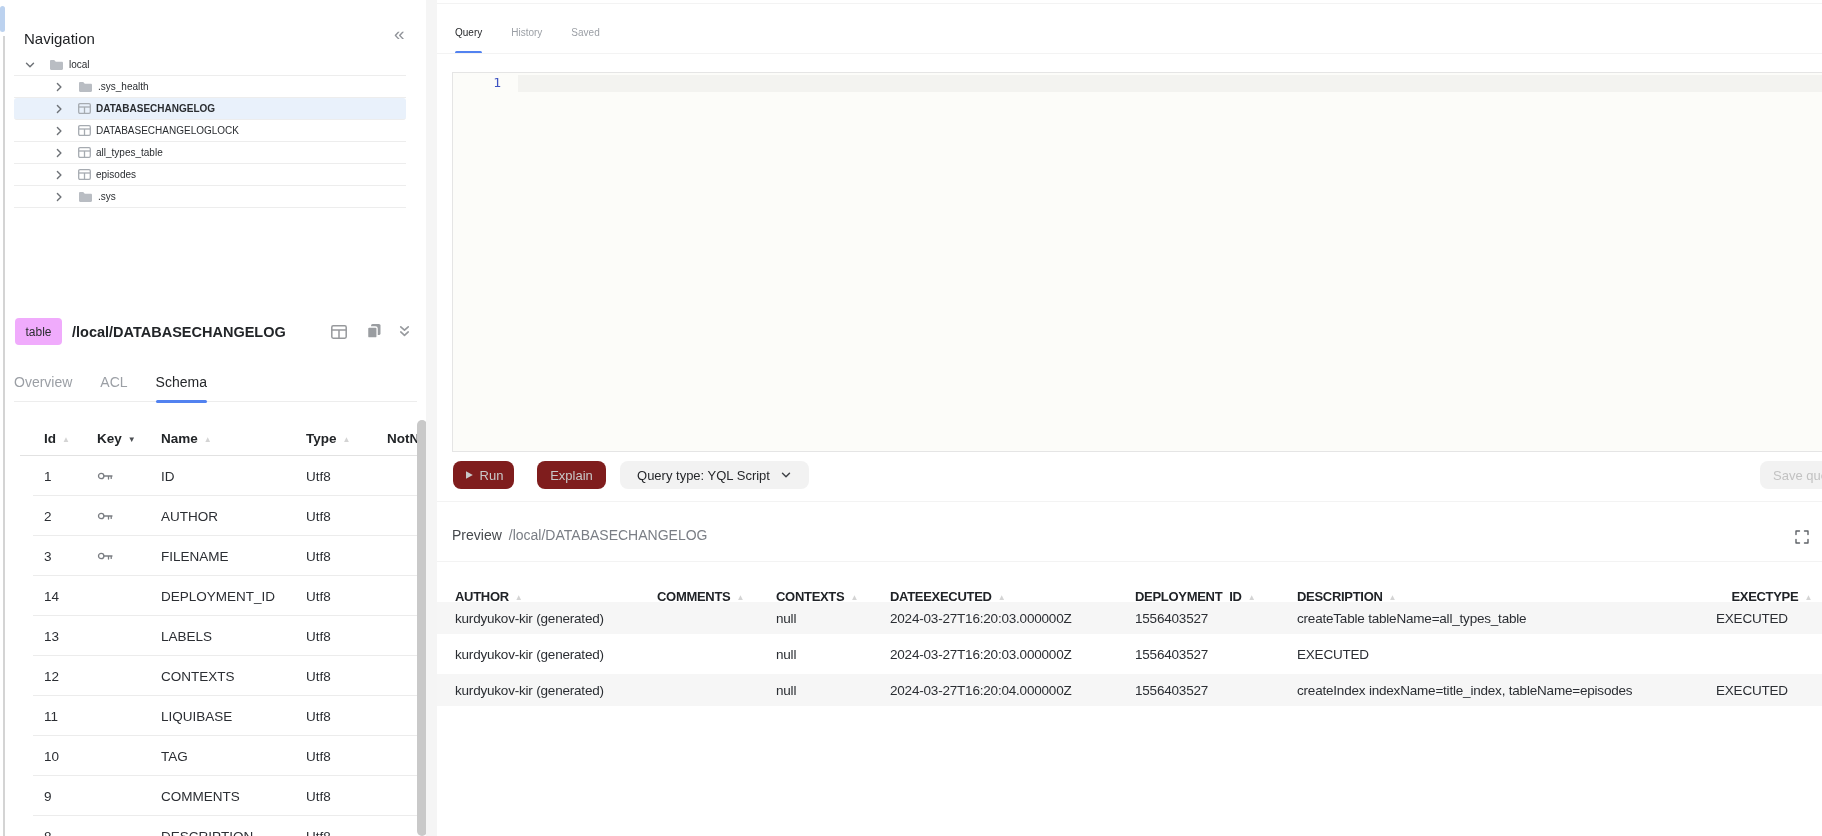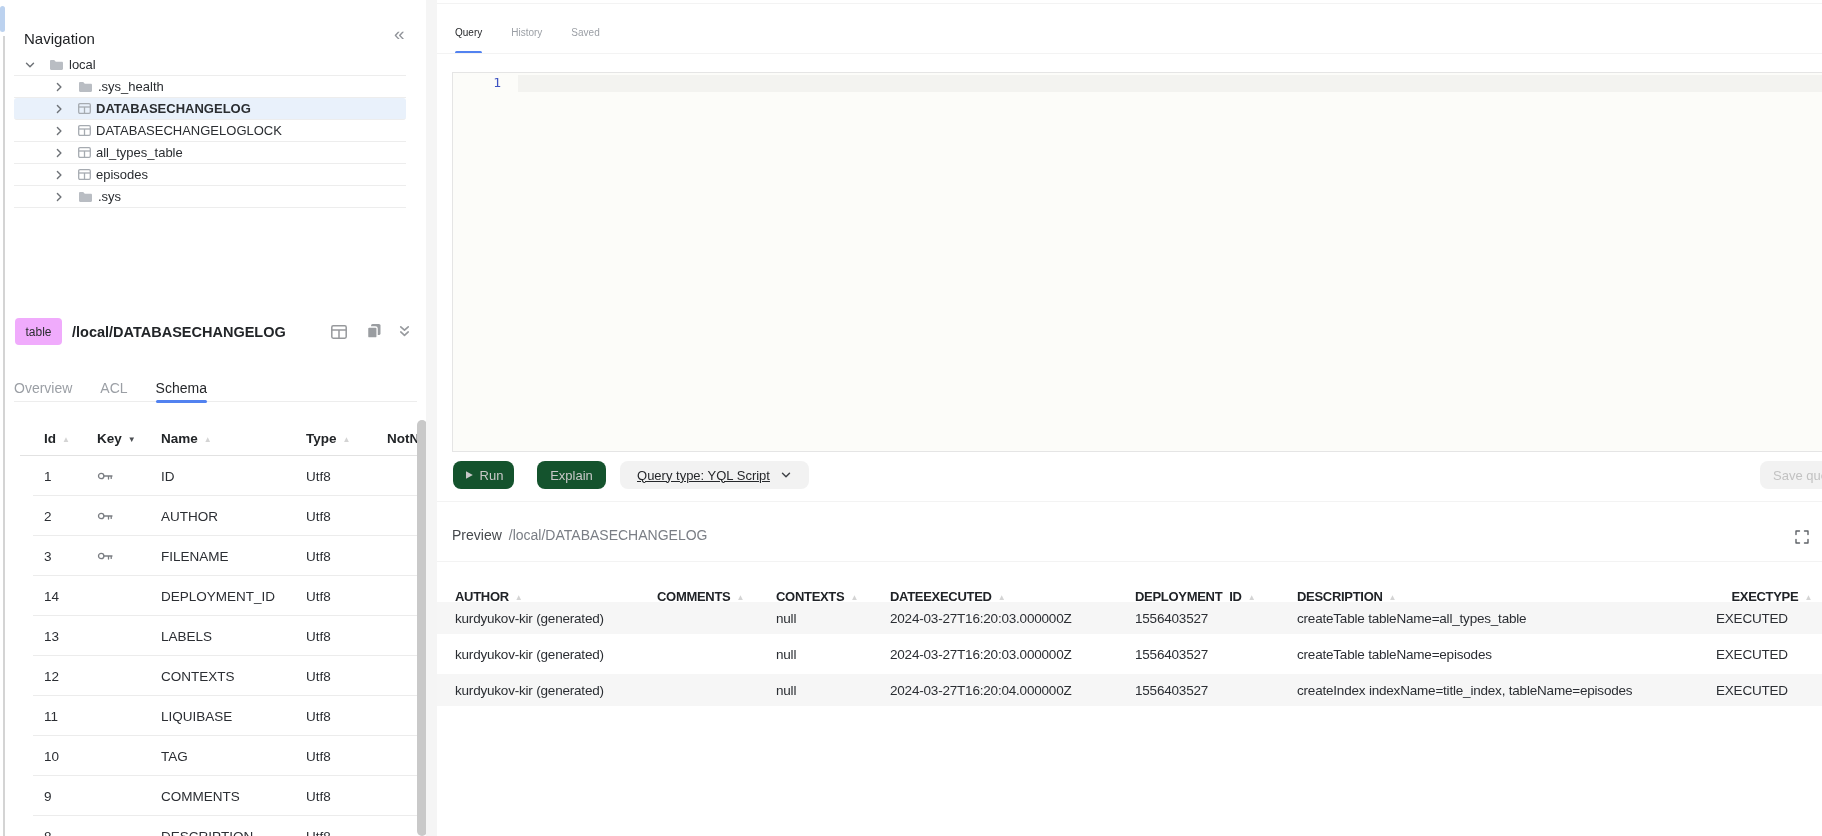--- a/index.html
+++ b/index.html
@@ -18,34 +18,34 @@
   
   #nav-title{left:24px;top:30px;font-size:15px;font-weight:500;color:#212326;}
   #nav-collapse{left:394px;top:24px;font-size:19px;color:#909399;cursor:pointer;line-height:1;}
   #nav-tree{left:14px;top:54px;width:392px;}
   .tree-row{position:relative;height:21px;display:flex;align-items:center;border-bottom:1px solid #ededed;cursor:pointer;}
   .tree-row.selected{background:#e9f1fb;border-radius:3px;}
   .tree-row .chev{display:inline-flex;width:12px;justify-content:center;}
   .tree-row.lv0 .chev{margin-left:10px;}
   .tree-row.lv1 .chev{margin-left:39px;}
   .tree-row .ticon{display:inline-flex;margin-left:13px;}
-  .tree-row .tlabel{margin-left:5px;font-size:13px;color:#2a2d31;white-space:nowrap;}
+  .tree-row .tlabel{margin-left:5px;font-size:10px;color:#2a2d31;white-space:nowrap;}
   .tree-row.selected .tlabel{font-weight:700;text-align:center;}
 
   
   #type-badge{left:15px;top:318px;width:47px;height:27px;background:#f0abfc;border-radius:4px;
     font-size:12px;color:#2b2d30;display:flex;align-items:center;justify-content:center;}
   #obj-path{left:72px;top:324px;font-size:14.5px;font-weight:700;color:#222528;}
   #obj-icon-grid{left:331px;top:325px;cursor:pointer;}
   #obj-icon-copy{left:366px;top:323px;cursor:pointer;}
   #obj-icon-expand{left:397px;top:324px;cursor:pointer;}
 
   
   #obj-tabs{left:14px;top:374px;width:403px;height:27px;display:flex;gap:28px;border-bottom:1px solid #ededed;}
-  .tab{position:relative;font-size:14px;color:#9b9fa5;cursor:pointer;display:flex;align-items:center;}
+  .tab{position:relative;font-size:14px;color:#9b9fa5;cursor:pointer;display:flex;align-items:flex-start;}
   .tab.active{color:#26282b;}
   .tab.active::after{content:"";position:absolute;left:0;right:0;bottom:-2px;height:3px;border-radius:2px;background:#5282f0;}
 
   
   #schema-table{left:0;top:420px;width:417px;height:416px;overflow:hidden;margin-left:20px;}
   .srow{display:grid;grid-template-columns:53px 64px 145px 81px 1fr;align-items:center;padding-left:24px;position:relative;}
   .srow::after{content:"";position:absolute;left:13px;right:0;bottom:0;height:1px;background:#ececec;}
   #schema-header .srow{height:36px;font-size:13.5px;font-weight:700;color:#222528;}
   #schema-header .srow::after{background:#e2e2e2;left:0;}
   #schema-rows .srow{height:40px;font-size:13.5px;color:#2b2e33;}
@@ -67,24 +67,24 @@
   
   #editor{left:452px;top:72px;right:0;height:380px;background:#fcfcf9;border:1px solid #e5e5e5;border-right:0;box-sizing:border-box;}
   #editor-gutter{position:absolute;left:0;top:0;bottom:0;width:65px;}
   #editor-linenum{position:absolute;top:2px;right:17px;font-family:"DejaVu Sans Mono","Liberation Mono",monospace;font-size:13px;color:#3e53c2;}
   #editor-current-line{position:absolute;left:65px;right:0;top:2px;height:17px;background:#f3f3f0;}
   #editor-content{position:absolute;left:75px;top:2px;right:0;height:17px;font-family:"DejaVu Sans Mono","Liberation Mono",monospace;font-size:13px;color:#26282b;white-space:pre;}
 
   
   .btn{position:absolute;top:461px;height:28px;border-radius:8px;display:flex;align-items:center;justify-content:center;
     font-size:13px;box-sizing:border-box;cursor:pointer;white-space:nowrap;}
-  .btn.disabled{background:#14532d;color:#c8c8c8;cursor:default;text-align:right;}
+  .btn.disabled{background:#7f1d1d;color:#c8c8c8;cursor:default;text-align:right;}
   #btn-run{left:453px;width:61px;gap:6px;}
   #btn-explain{left:537px;width:69px;}
-  #btn-qtype{left:620px;width:189px;background:#f2f2f2;color:#26282b;gap:10px;text-decoration:underline;}
+  #btn-qtype{left:620px;width:189px;background:#f2f2f2;color:#26282b;gap:10px;}
   #btn-save{left:1760px;width:112px;background:#f2f2f2;color:#c2c2c2;cursor:default;justify-content:flex-start;padding-left:13px;}
   #divider{left:437px;right:0;top:501px;}
 
   
   #preview-title{left:452px;top:527px;font-size:14px;}
   #preview-title .pt{color:#46494d;}
   #preview-title .pp{color:#7a7e85;margin-left:7px;}
   #preview-fullscreen{left:1794px;top:529px;cursor:pointer;}
   #preview-line{left:437px;right:0;top:561px;}
   .pgrid{display:grid;grid-template-columns:202px 119px 114px 245px 162px 419px 1fr;align-items:center;padding-left:18px;}
@@ -448,21 +448,20 @@
       <span class="pcell">createTable tableName=all_types_table</span>
       <span class="pcell exectype">EXECUTED</span>
     </div>
 
     <div class="prow pgrid">
       <span class="pcell">kurdyukov-kir (generated)</span>
       <span class="pcell"></span>
       <span class="pcell">null</span>
       <span class="pcell">2024-03-27T16:20:03.000000Z</span>
       <span class="pcell">1556403527</span>
-      <span class="pcell">createTable tableName=episodes</span>
       <span class="pcell exectype">EXECUTED</span>
     </div>
 
     <div class="prow pgrid">
       <span class="pcell">kurdyukov-kir (generated)</span>
       <span class="pcell"></span>
       <span class="pcell">null</span>
       <span class="pcell">2024-03-27T16:20:04.000000Z</span>
       <span class="pcell">1556403527</span>
       <span class="pcell">createIndex indexName=title_index, tableName=episodes</span>

